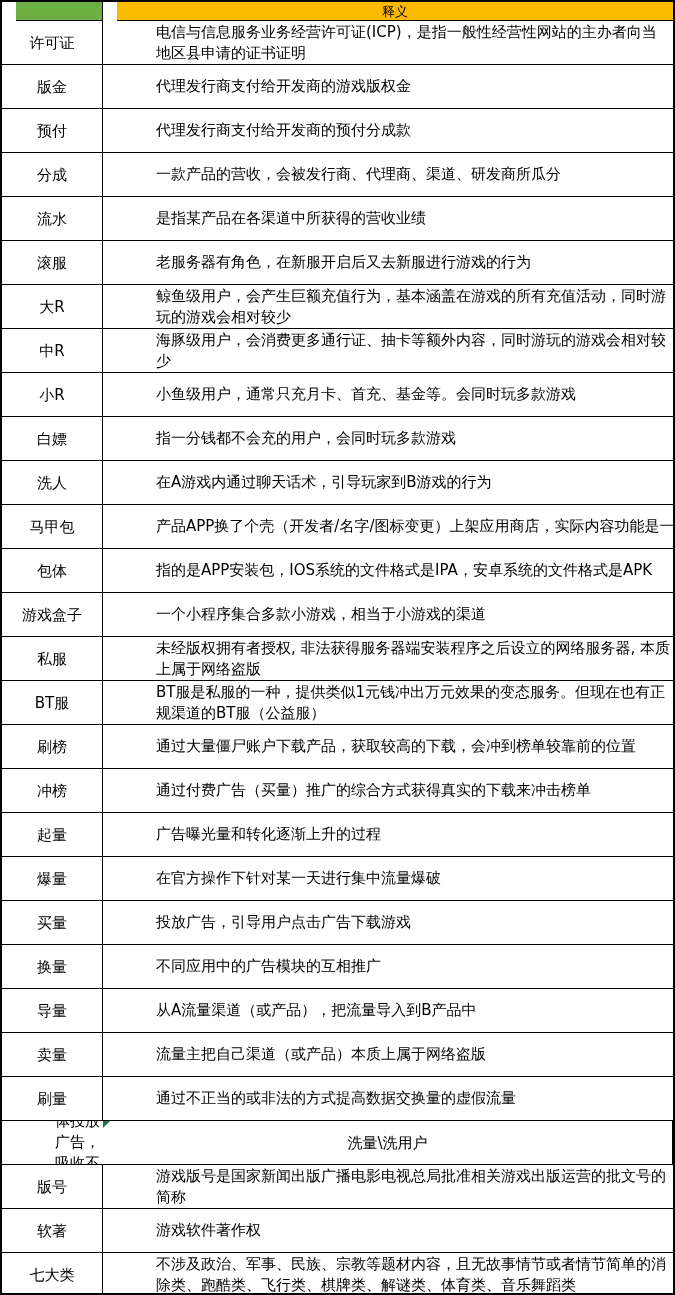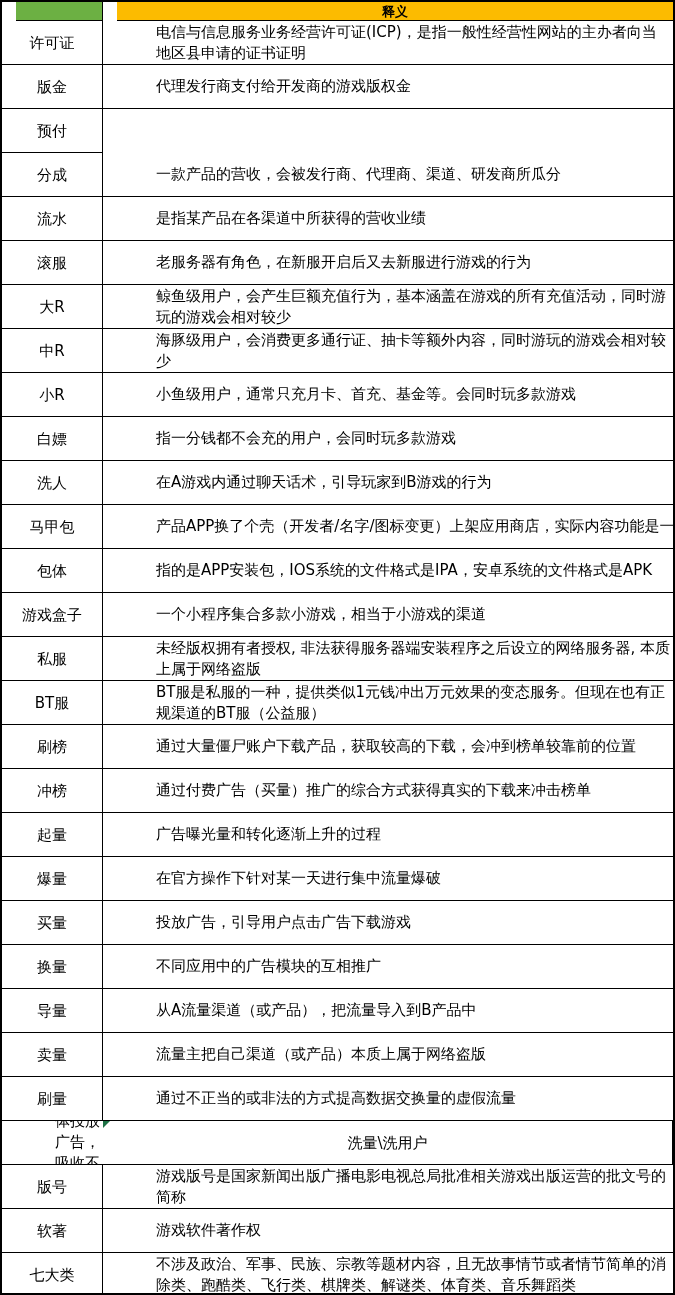--- a/index.html
+++ b/index.html
@@ -19,21 +19,21 @@
     display: grid;
     grid-template-columns: 101px 1fr;
     height: 19px;
   }
   .hcell {
     border-bottom: 1px solid #000;
     display: flex;
     align-items: center;
     justify-content: center;
     font-size: 13px;
-    font-weight: 700;
+    font-weight: 400;
     line-height: 1;
     overflow: hidden;
     margin-left: 14px;
   }
   .hcell.corner {
     background: var(--corner-bg, #6CB043);
     border-right: 1px solid #000;
   }
   .hcell.title {
     background: var(--header-bg, #FCBB00);
@@ -97,20 +97,23 @@
         </div>
       </div>
       <div class="row">
         <div class="cell term">版金</div>
         <div class="cell def">
           <span>代理发行商支付给开发商的游戏版权金</span>
         </div>
       </div>
       <div class="row">
         <div class="cell term">预付</div>
+        <div class="cell def">
+          <span>代理发行商支付给开发商的预付分成款</span>
+        </div>
       </div>
       <div class="row">
         <div class="cell term">分成</div>
         <div class="cell def">
           <span>一款产品的营收，会被发行商、代理商、渠道、研发商所瓜分</span>
         </div>
       </div>
       <div class="row">
         <div class="cell term">流水</div>
         <div class="cell def">

